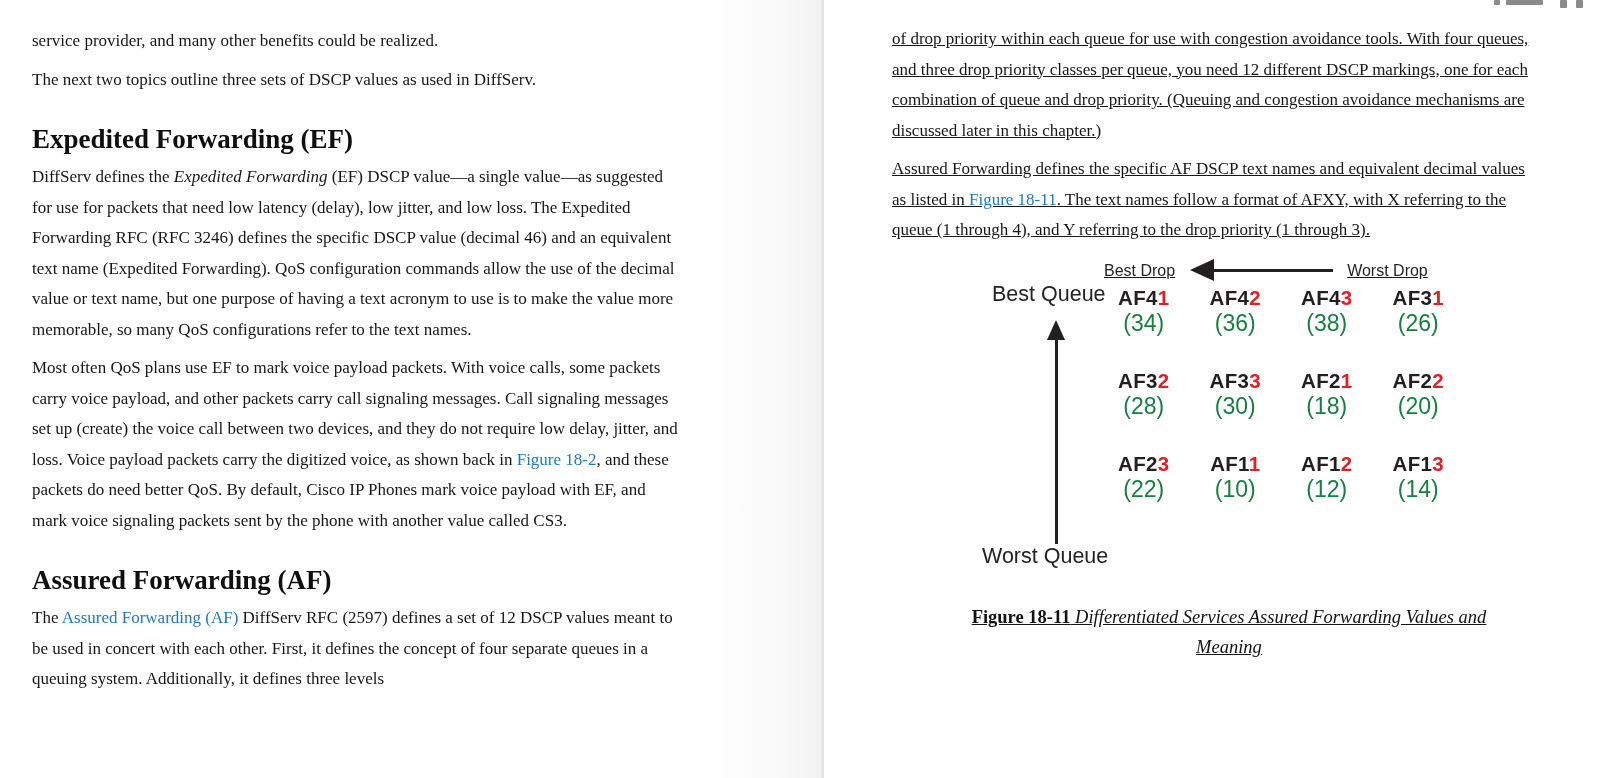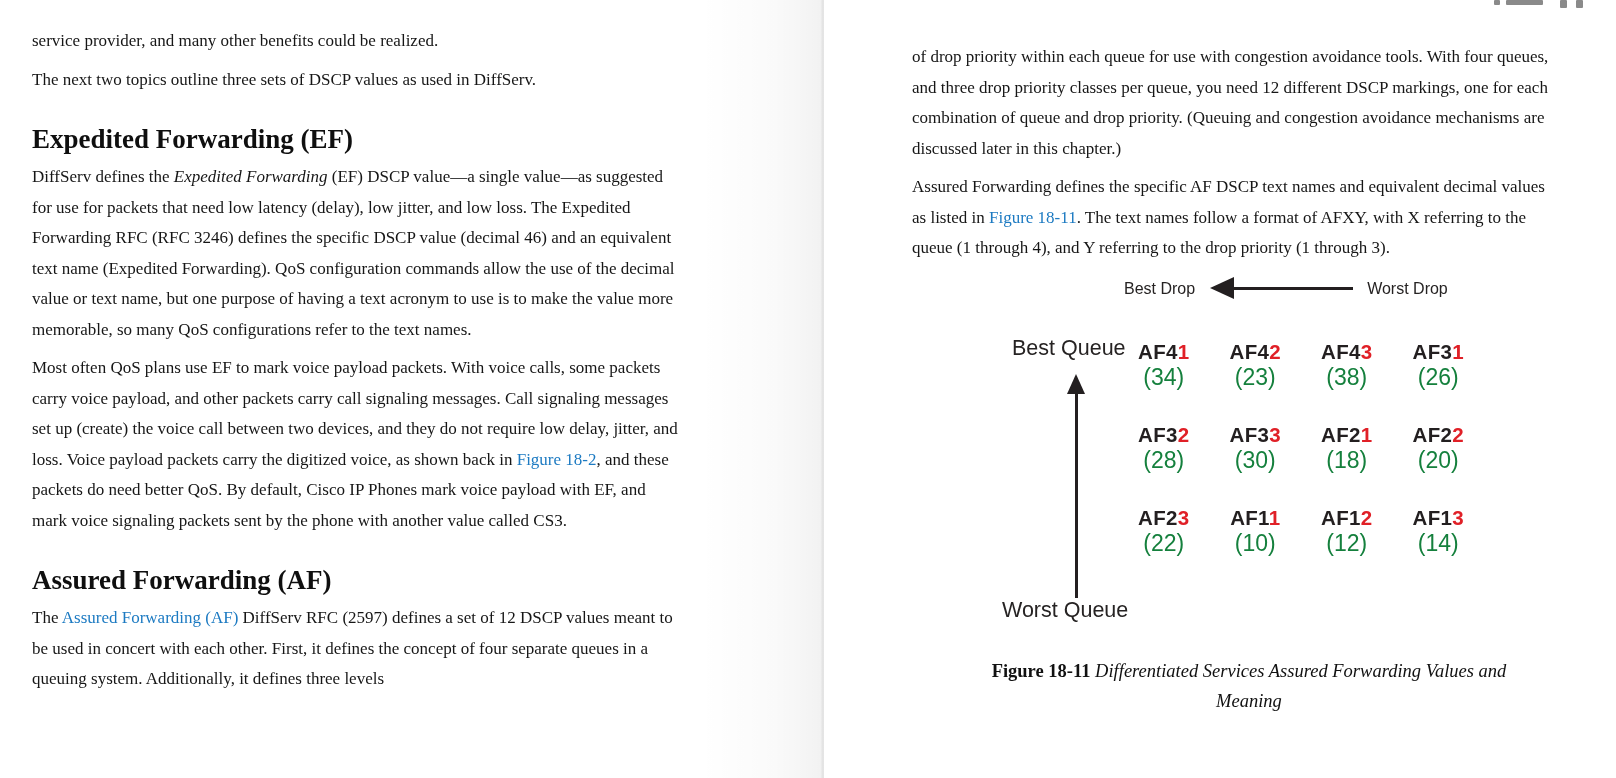--- a/index.html
+++ b/index.html
@@ -25,21 +25,21 @@
 
   
   .gutter {
     position:absolute; left:700px; top:0; width:124px; height:778px;
     background:linear-gradient(to right, rgba(0,0,0,0) 0%, rgba(0,0,0,0.02) 60%, rgba(0,0,0,0.05) 97%, rgba(0,0,0,0.13) 99.5%, rgba(0,0,0,0) 100%);
     pointer-events:none;
   }
 
   
   .page-left  { position:absolute; left:32px;  top:0; width:652px; padding-top:26px; }
-  .page-right { position:absolute; left:912px; top:0; width:644px; padding-top:42px; }
+  .page-right { position:absolute; left:892px; top:0; width:644px; padding-top:24px;text-decoration:underline; }
 
   p.body {
     font-size:17px; line-height:30.5px;
     margin:0 0 8px 0;
     color:#161616;
   }
   h3.subhead {
     font-size:27px; line-height:26px; font-weight:bold;
     margin:31px 0 10px 0; color:#0f0f0f;
   }
@@ -57,21 +57,21 @@
   .h-arrow {
     position:relative; display:inline-block;
     width:120px; height:3px; background:#231f20; margin-left:24px;
   }
   .h-arrow::before {
     content:''; position:absolute; left:-23px; top:-10px;
     border-top:11px solid transparent; border-bottom:11px solid transparent;
     border-right:24px solid #231f20;
   }
 
-  .fig-body { position:relative; margin-top:36px; height:302px; }
+  .fig-body { position:relative; height:302px; }
   .q-label { position:absolute; font-size:21.5px; white-space:nowrap; }
   .q-best  { left:100px; top:-4px; }
   .q-worst { left:90px;  top:258px; }
   .v-arrow {
     position:absolute; left:163px; top:52px; width:3px; height:206px;
     background:#231f20;
   }
   .v-arrow::before {
     content:''; position:absolute; top:-18px; left:-8px;
     border-left:9.5px solid transparent; border-right:9.5px solid transparent;
@@ -146,21 +146,21 @@
       <span class="v-arrow"></span>
       <span class="q-label q-worst">Worst Queue</span>
 
       <div class="fig-grid">
         <div class="af-cell">
           <div class="af-name"><span>AF4</span><span class="drop-digit">1</span></div>
           <div class="af-val">(34)</div>
         </div>
         <div class="af-cell">
           <div class="af-name"><span>AF4</span><span class="drop-digit">2</span></div>
-          <div class="af-val">(23)</div>
+          <div class="af-val">(36)</div>
         </div>
         <div class="af-cell">
           <div class="af-name"><span>AF4</span><span class="drop-digit">3</span></div>
           <div class="af-val">(38)</div>
         </div>
 
         <div class="af-cell">
           <div class="af-name"><span>AF3</span><span class="drop-digit">1</span></div>
           <div class="af-val">(26)</div>
         </div>

